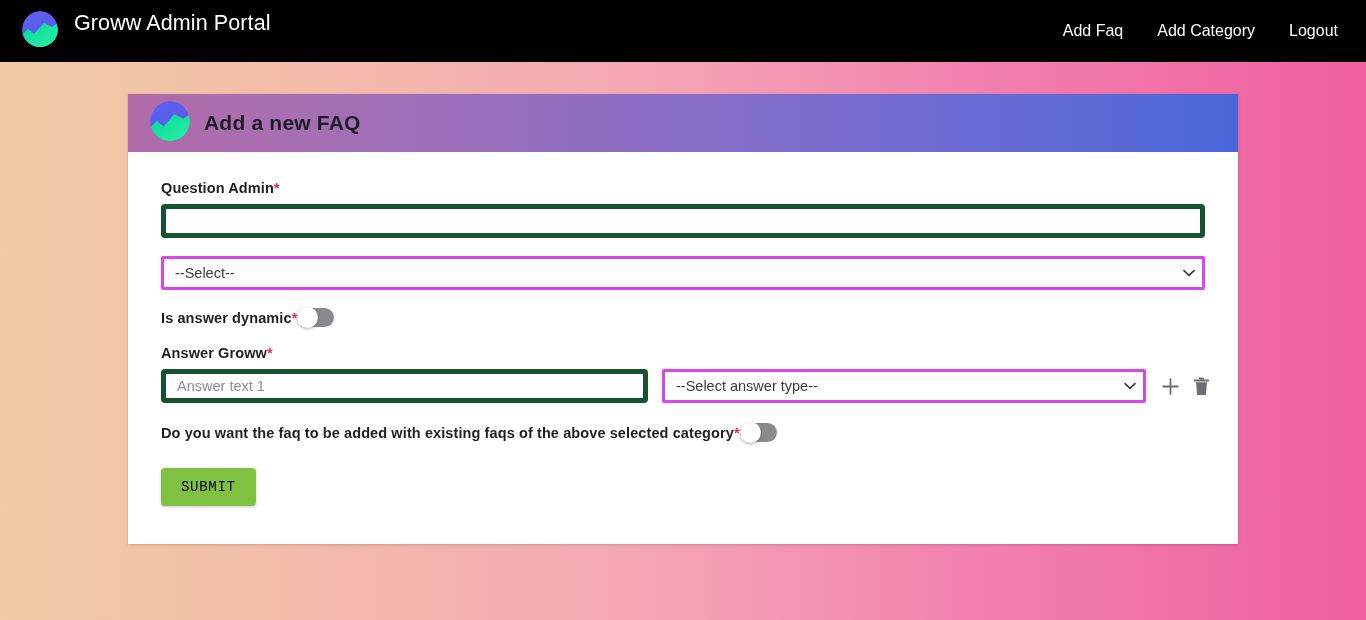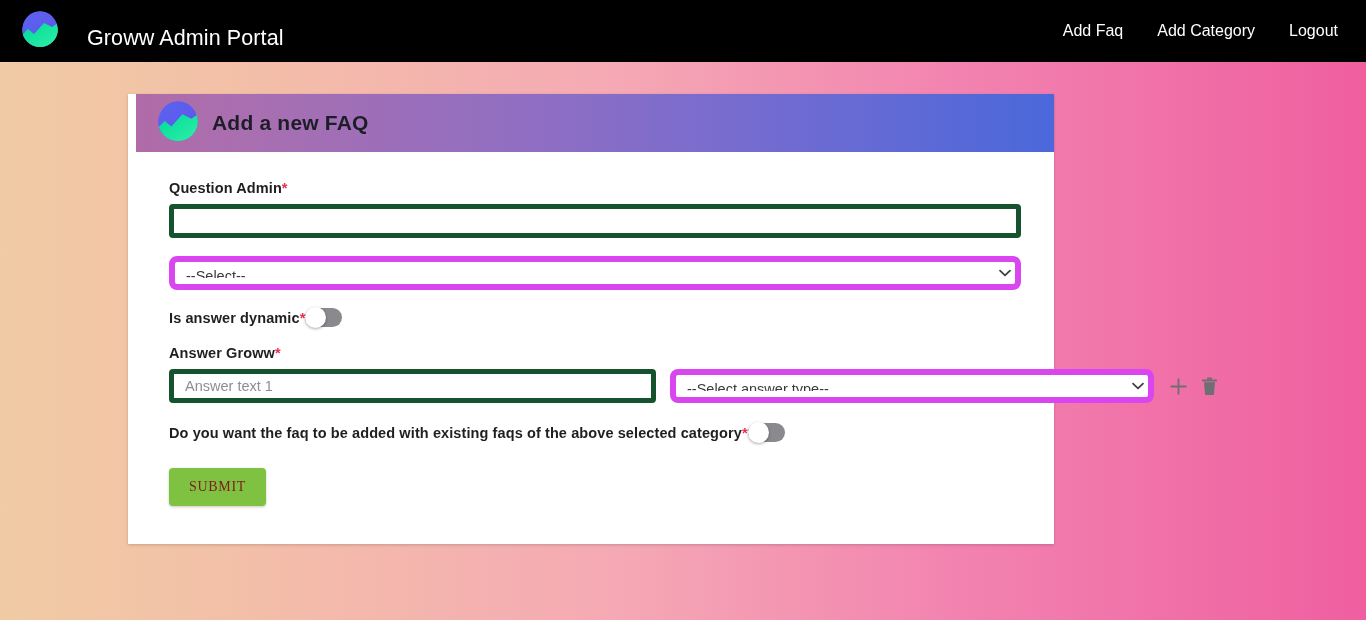--- a/index.html
+++ b/index.html
@@ -21,22 +21,22 @@
     height: 62px;
     background: #000000;
     display: flex;
     align-items: center;
     padding: 0 28px 0 22px;
     position: relative;
     z-index: 5;
   }
   .brand {
     display: flex;
-    align-items: flex-end;
-    gap: 29px;
+    align-items: flex-start;
+    gap: 16px;
   }
   .brand-title {
     color: #ffffff;
     font-size: 21.5px;
     font-weight: 400;
     letter-spacing: .1px;
     white-space: nowrap;
   }
   .navlinks {
     margin-left: auto;
@@ -58,25 +58,24 @@
     overflow: hidden;
     display: block;
     flex: 0 0 auto;
   }
 
   
   .page {
     padding: 32px 0 0 0;
   }
   .card {
-    width: 926px;
+    width: 1110px;
     margin: 0 0 0 128px;
     background: #ffffff;
     box-shadow: 0 1px 3px rgba(0,0,0,.18);
-    padding-left: 8px;
   }
   .card-header {
     height: 58px;
     background: linear-gradient(90deg, #b06ba8 0%, #a96fb0 12%, #8d6ec4 46%, #6f6bd2 72%, #4a68da 100%);
     display: flex;
     align-items: center;
     gap: 14px;
     padding: 0 22px;
   }
   .card-header-title {
@@ -112,22 +111,22 @@
     font-family: "Liberation Sans", sans-serif;
     background: #fff;
     outline: none;
   }
   .text-input::placeholder { color: #8e8e93; }
 
   .select-wrap { position: relative; width: 100%; }
   .select-input {
     width: 100%;
     height: 34px;
-    border: 6px solid #d946ef;
-    border-radius: 8px;
+    border: 3px solid #d946ef;
+    border-radius: 2px;
     padding: 6px 28px 6px 11px;
     font-size: 14.5px;
     color: #3a3a3a;
     background: #fff;
     font-family: "Liberation Sans", sans-serif;
     appearance: none;
     -webkit-appearance: none;
     outline: none;
   }
   .chevron {
@@ -194,23 +193,23 @@
   }
   .icon-btn.plus { margin-left: 9px; }
   .icon-btn.trash { margin-left: 1px; }
 
   
   .submit-btn {
     margin-top: 8px;
     background: #7fc241;
     border: none;
     border-radius: 4px;
-    color: #7f1d1d;
+    color: #000000;
     font-size: 14px;
-    font-family: Liberation Serif, serif;
+    font-family: Liberation Mono, monospace;
     letter-spacing: .7px;
     padding: 11px 20px;
     cursor: pointer;
     box-shadow: 0 1px 3px rgba(0,0,0,.22);
   }
 </style>
 </head>
 <body>
 
 <div class="navbar">

